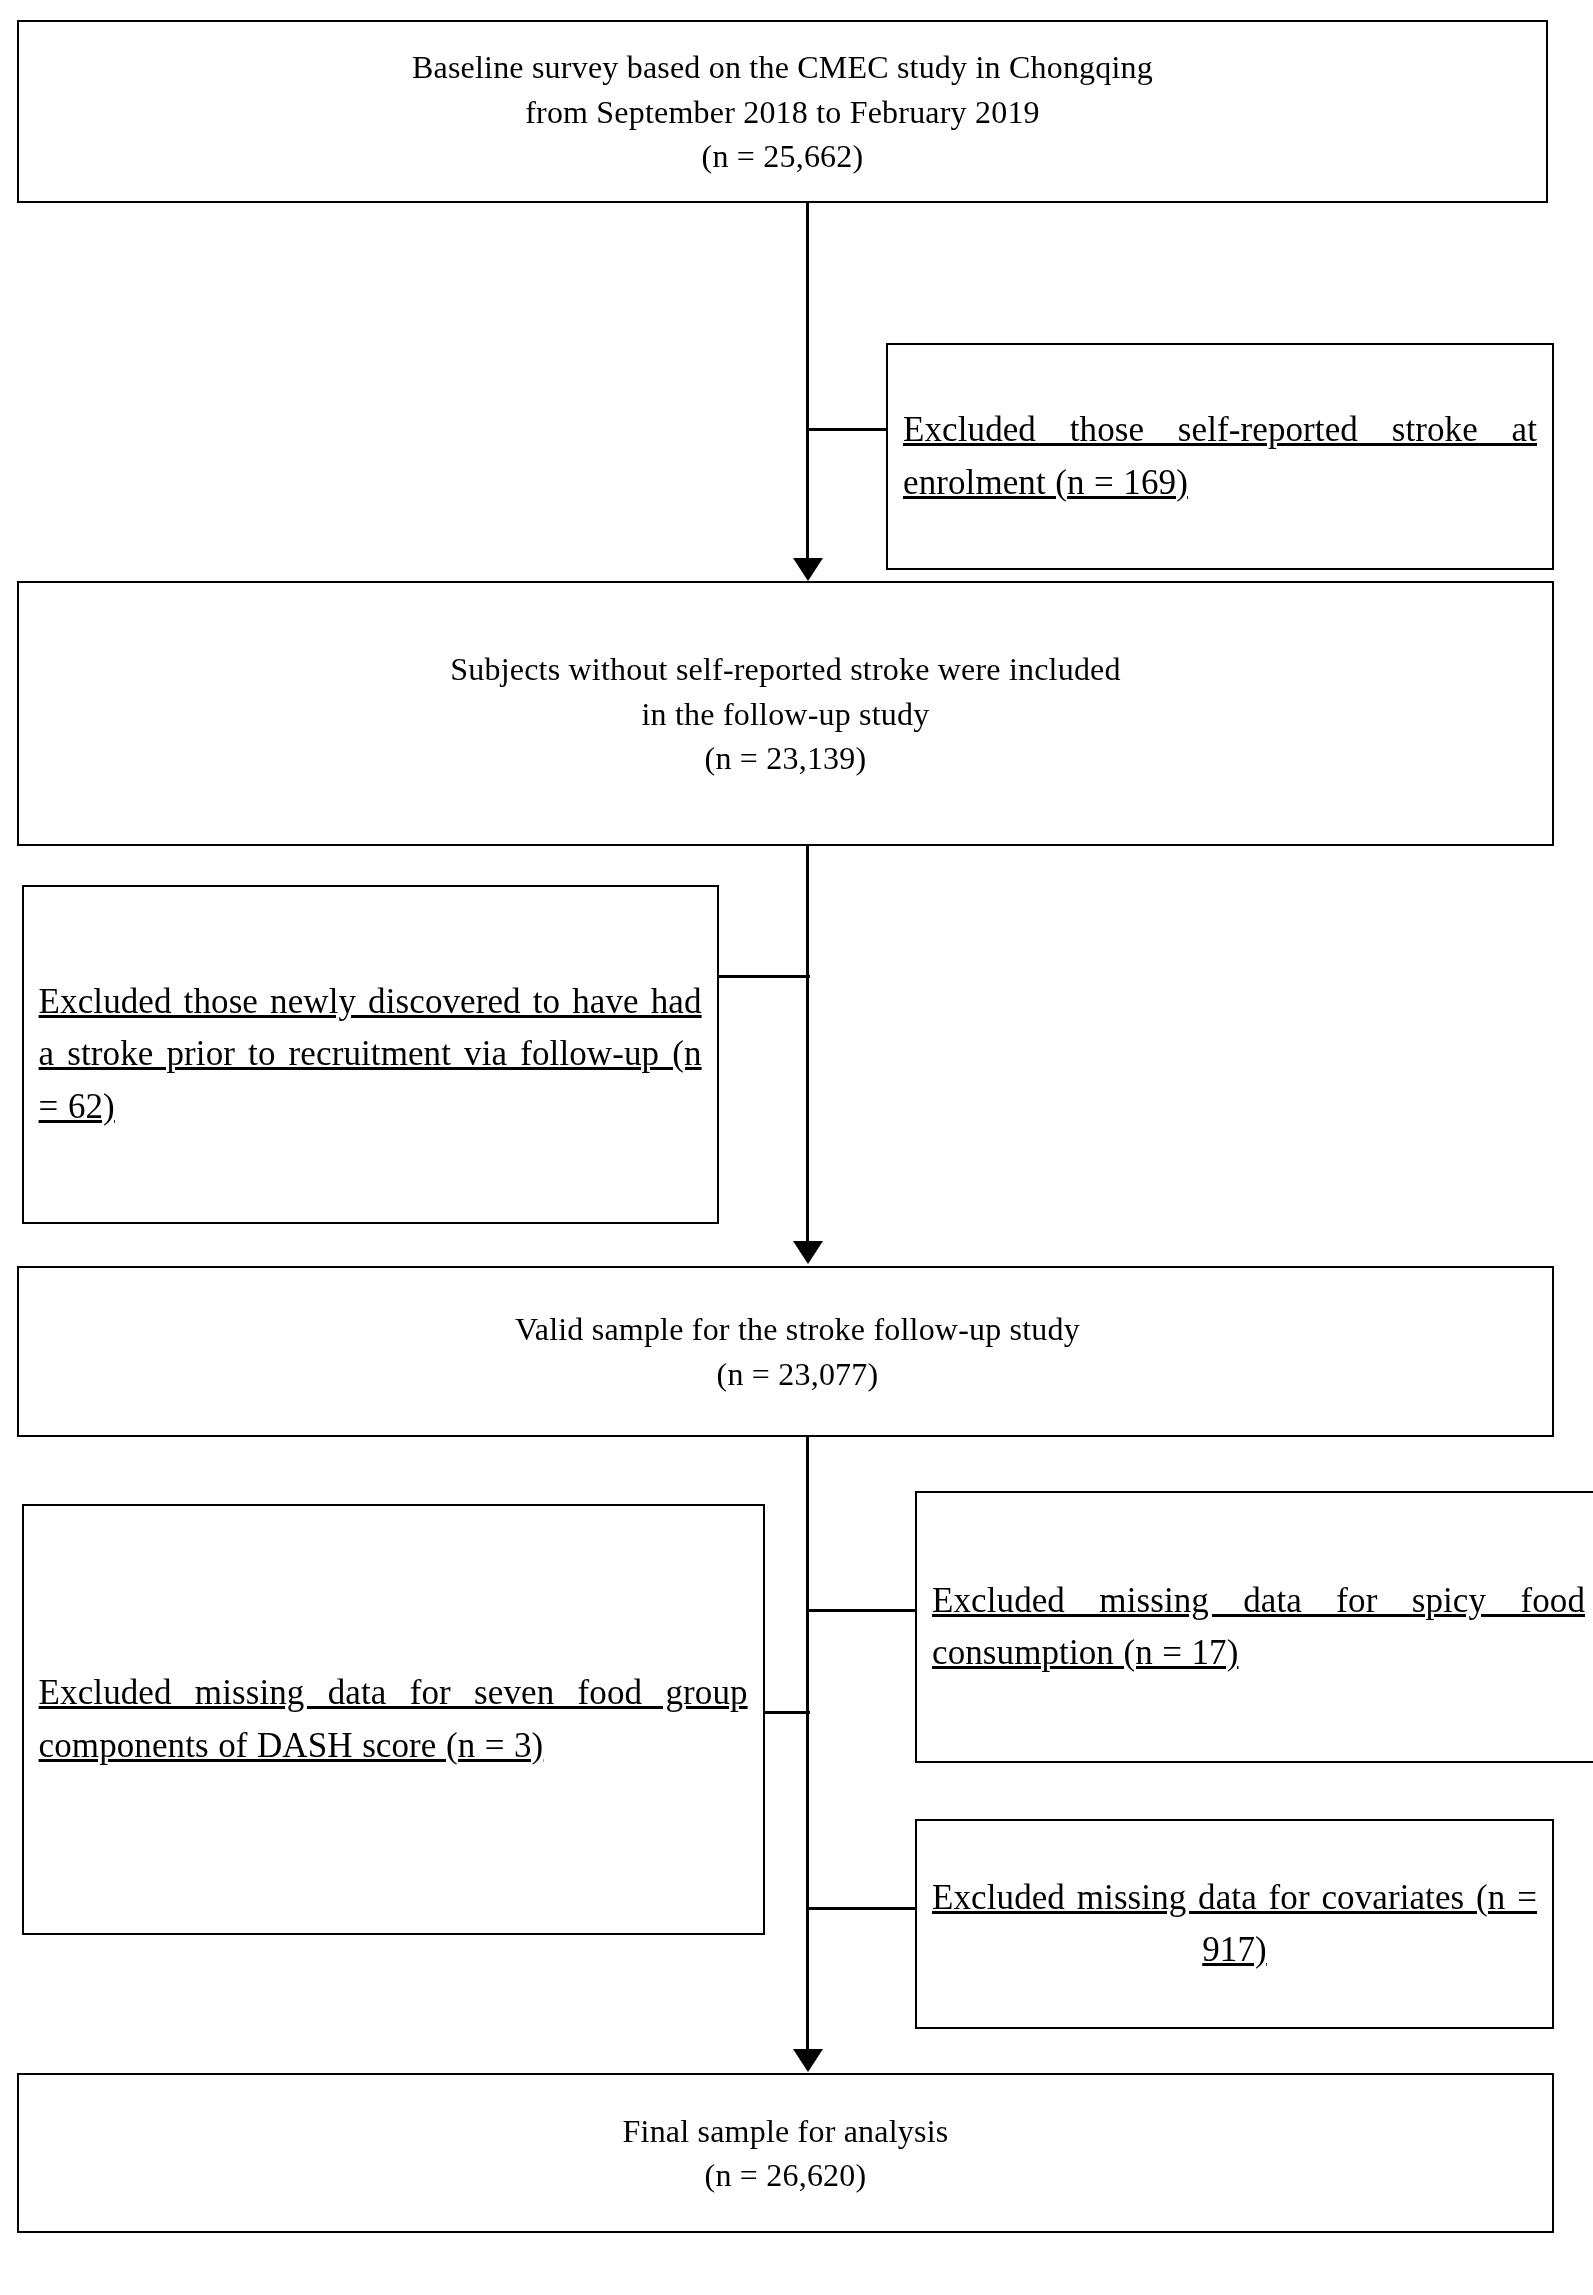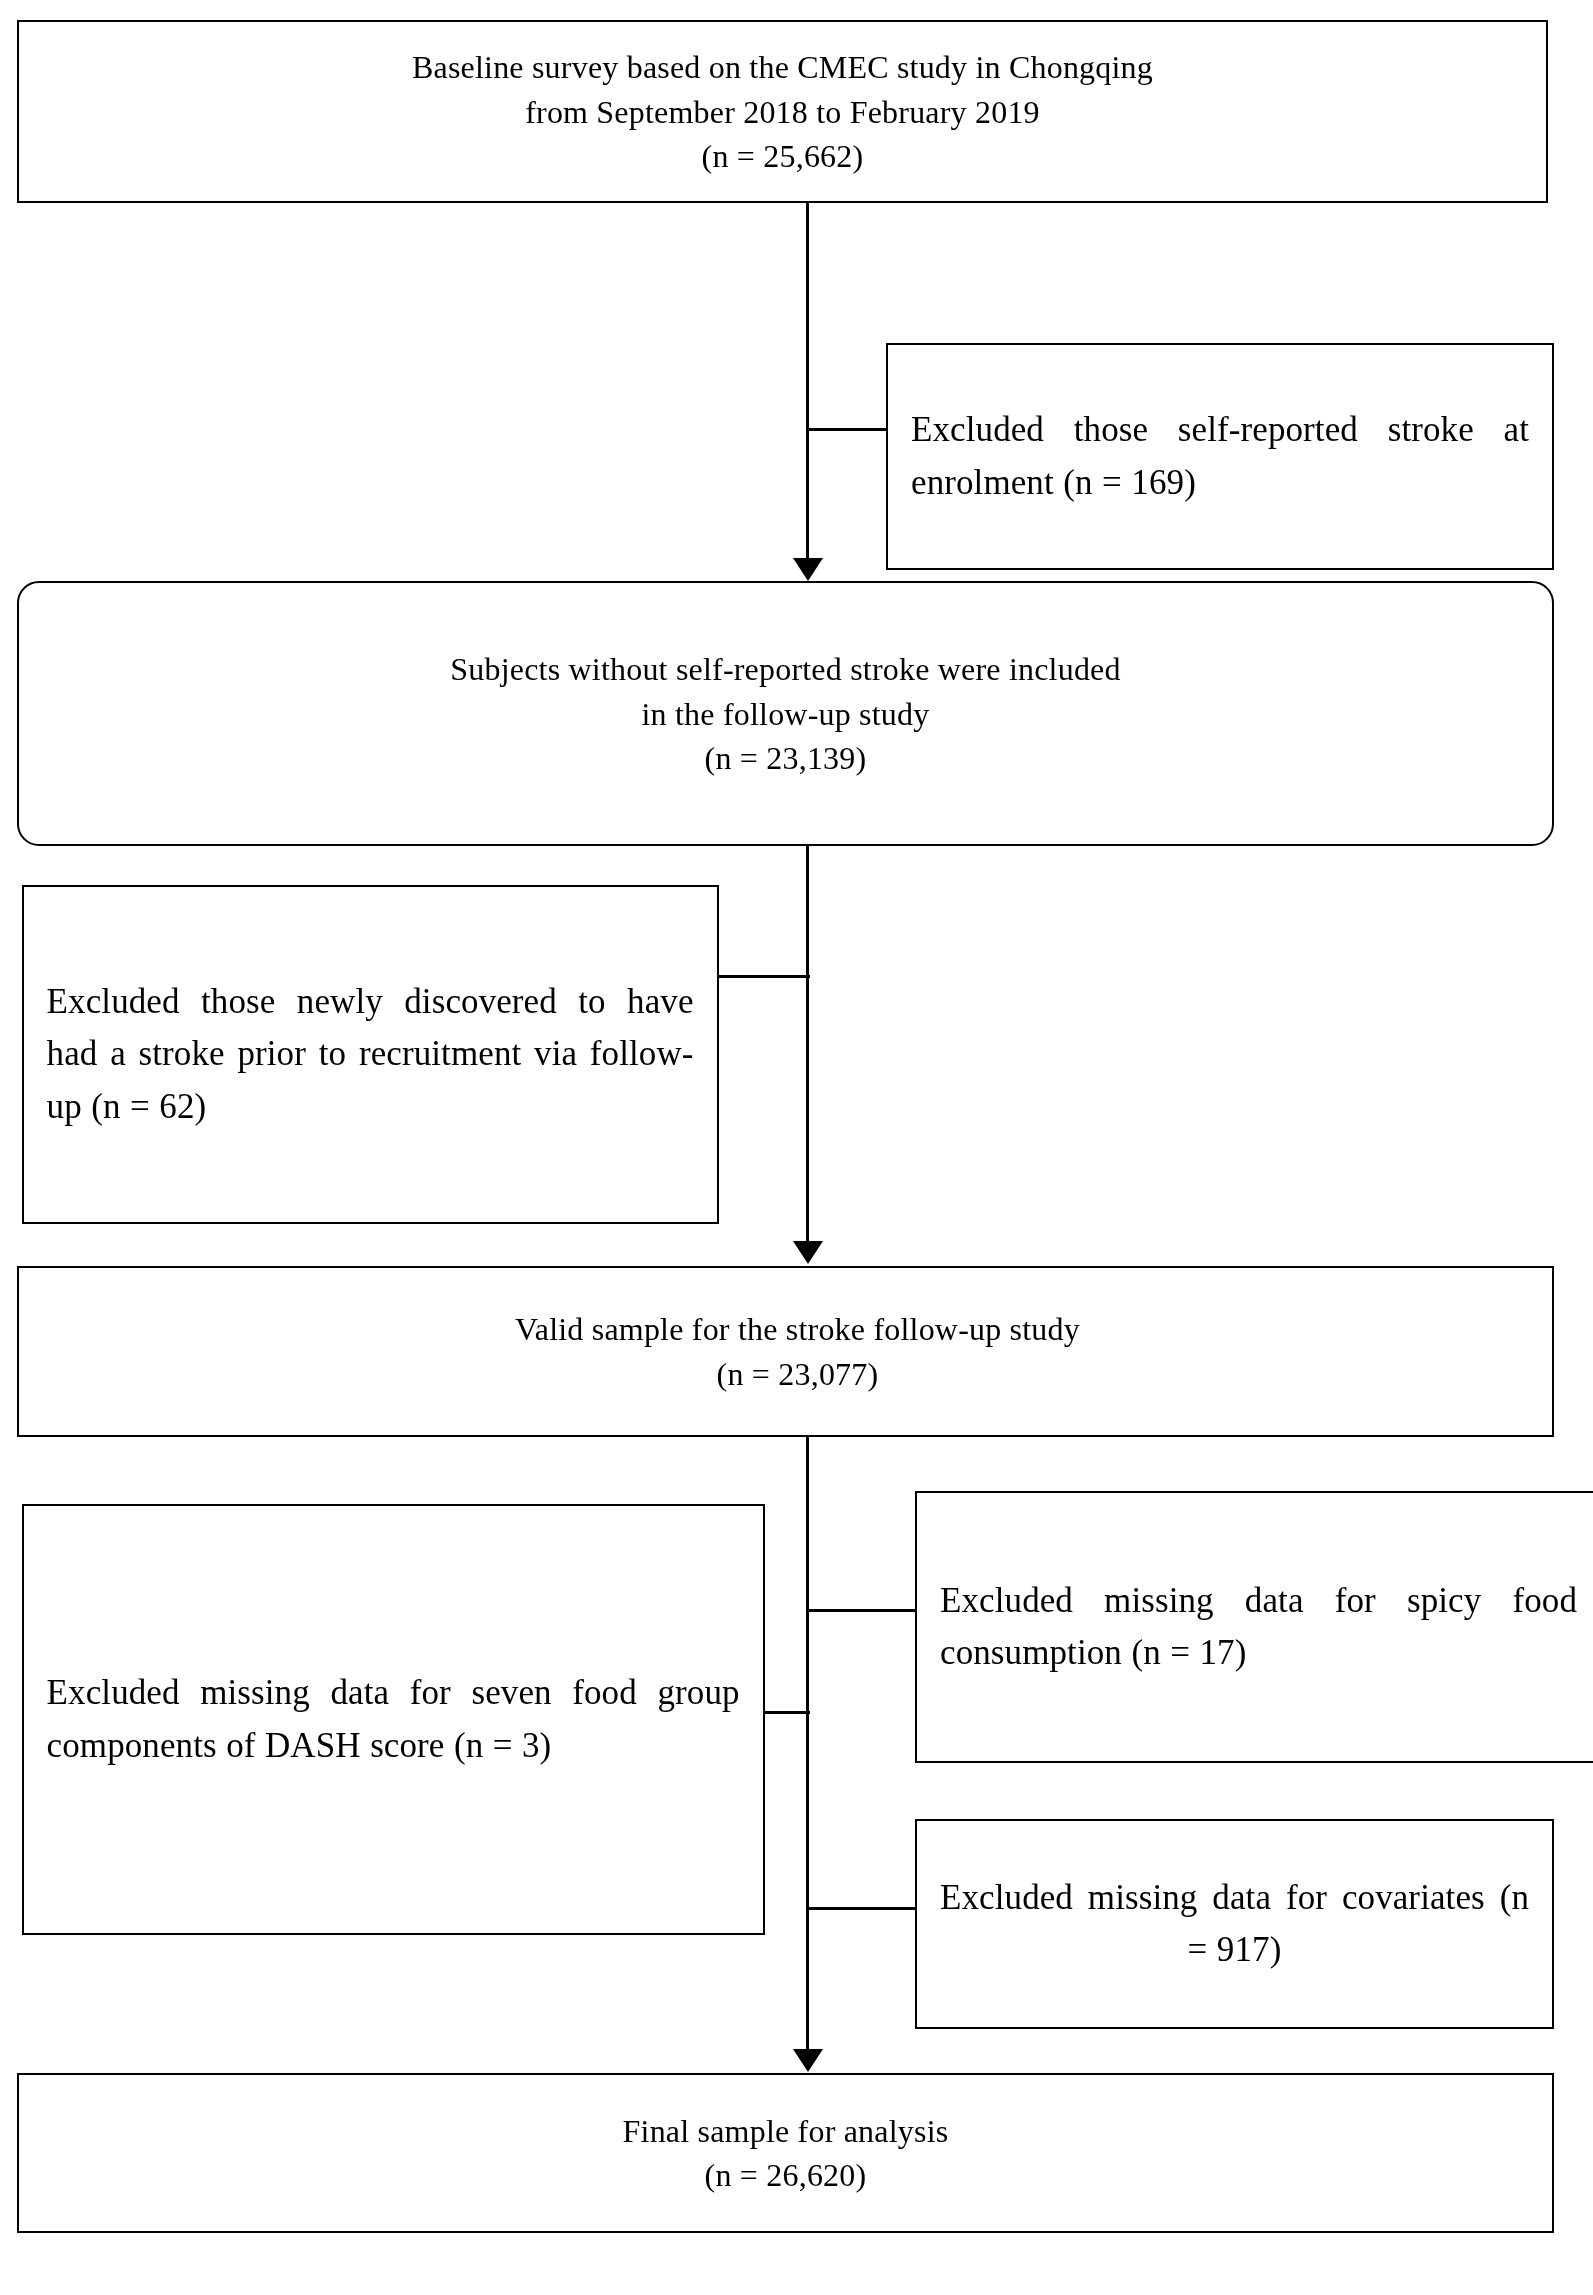--- a/index.html
+++ b/index.html
@@ -46,24 +46,25 @@
     letter-spacing: 0.2px;
   }
   .node.main .line { margin: 6.3px 0; }
 
   
   .para {
     font-size: 35px;
     line-height: 1.50;
     text-align: justify;
     text-align-last: left;
-    margin: 8px;
+    margin: 0;
     padding: 0 15px;
     letter-spacing: 0.1px;
     word-spacing: 0.6px;
+    text-decoration: underline;
   }
   .para.ctr {
     text-align-last: center;
   }
 
   
   .vline {
     position: absolute;
     width: 3.4px;
     background: #000000;
@@ -112,21 +113,21 @@
   <div class="node main" style="left:17px; top:20px; width:1531px; height:183px;">
     <span class="line">Baseline survey based on the CMEC study in Chongqing</span>
     <span class="line">from September 2018 to February 2019</span>
     <span class="line">(n = 25,662)</span>
   </div>
 
   <div class="node side" style="left:886px; top:343px; width:668px; height:227px;">
     <p class="para">Excluded those self-reported stroke at enrolment (n = 169)</p>
   </div>
 
-  <div class="node main" style="left:17px; top:581px; width:1537px; height:265px;border-radius:22px;">
+  <div class="node main" style="left:17px; top:581px; width:1537px; height:265px;">
     <span class="line">Subjects without self-reported stroke were included</span>
     <span class="line">in the follow-up study</span>
     <span class="line">(n = 23,139)</span>
   </div>
 
   <div class="node side" style="left:21.6px; top:885px; width:697px; height:339px;">
     <p class="para">Excluded those newly discovered to have had a stroke prior to recruitment via follow-up (n = 62)</p>
   </div>
 
   <div class="node main" style="left:17px; top:1266px; width:1537px; height:171px;padding-left:24px;">

